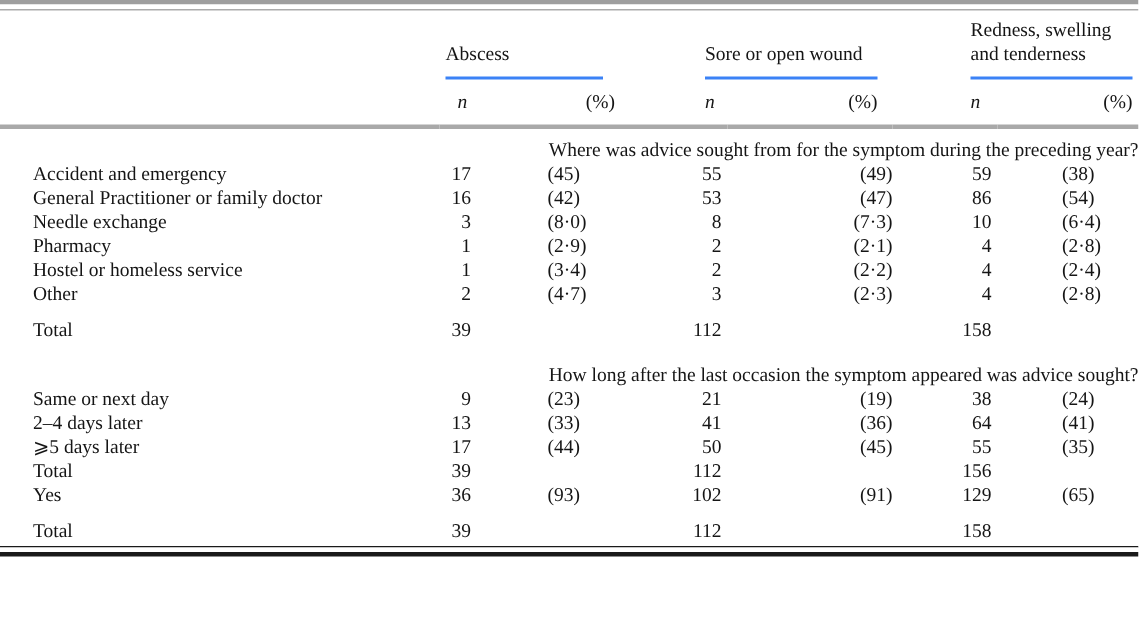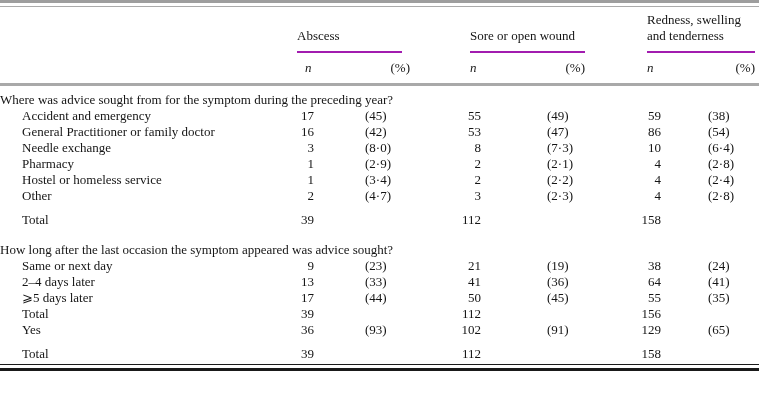--- a/index.html
+++ b/index.html
@@ -19,41 +19,41 @@
   .rule-bot-thick{height:3px;background:#1a1a1a;}
 
   table{border-collapse:collapse;table-layout:fixed;width:759px;}
   col.c-lbl{width:293px;} col.c-n1{width:25px;} col.c-p1{width:112px;}
   col.c-n2{width:55px;} col.c-p2{width:110px;} col.c-n3{width:70px;} col.c-p3{width:94px;}
   th,td{padding:0;font-weight:normal;text-align:left;vertical-align:bottom;}
 
   
   tr.grp-row th{vertical-align:bottom;}
   .grp{box-sizing:border-box;height:46px;display:flex;align-items:flex-end;
-       padding-bottom:7px;border-bottom:2px solid #a21caf;}
+       padding-bottom:7px;border-bottom:2px solid #3b82f6;}
   .grp1{margin-left:4px;width:105px;}
   .grp2{margin-left:40px;width:115px;}
   .grp3{margin-left:52px;width:108px;}
 
   
   tr.sub-row th{height:30px;vertical-align:middle;border-bottom:3px solid #a9a9a9;}
   .sub{display:flex;justify-content:space-between;}
   .sub1{margin-left:12px;width:105px;}
   .sub2{margin-left:40px;width:115px;}
   .sub3{margin-left:52px;width:108px;}
   .it{font-style:italic;}
 
   
   td{height:16px;}
-  tr.section td{padding-top:14px;}
+  tr.section td{padding-top:14px;text-align:right;}
   tbody tr.section:first-child td{padding-top:6px;}
   td.lbl{padding-left:22px;white-space:nowrap;}
   td.n{text-align:right;padding-right:4px;white-space:nowrap;}
   td.p1{padding-left:47px;white-space:nowrap;}
-  td.p2{padding-left:62px;white-space:nowrap;}
+  td.p2{padding-left:62px;white-space:nowrap;text-align:right;}
   td.p3{padding-left:43px;white-space:nowrap;}
   tr.gap td{padding-top:8px;}
 </style>
 </head>
 <body>
 
 <div class="page">
   <div class="rule-top-thick"></div>
   <div class="rule-gap-top"></div>
   <div class="rule-top-thin"></div>

